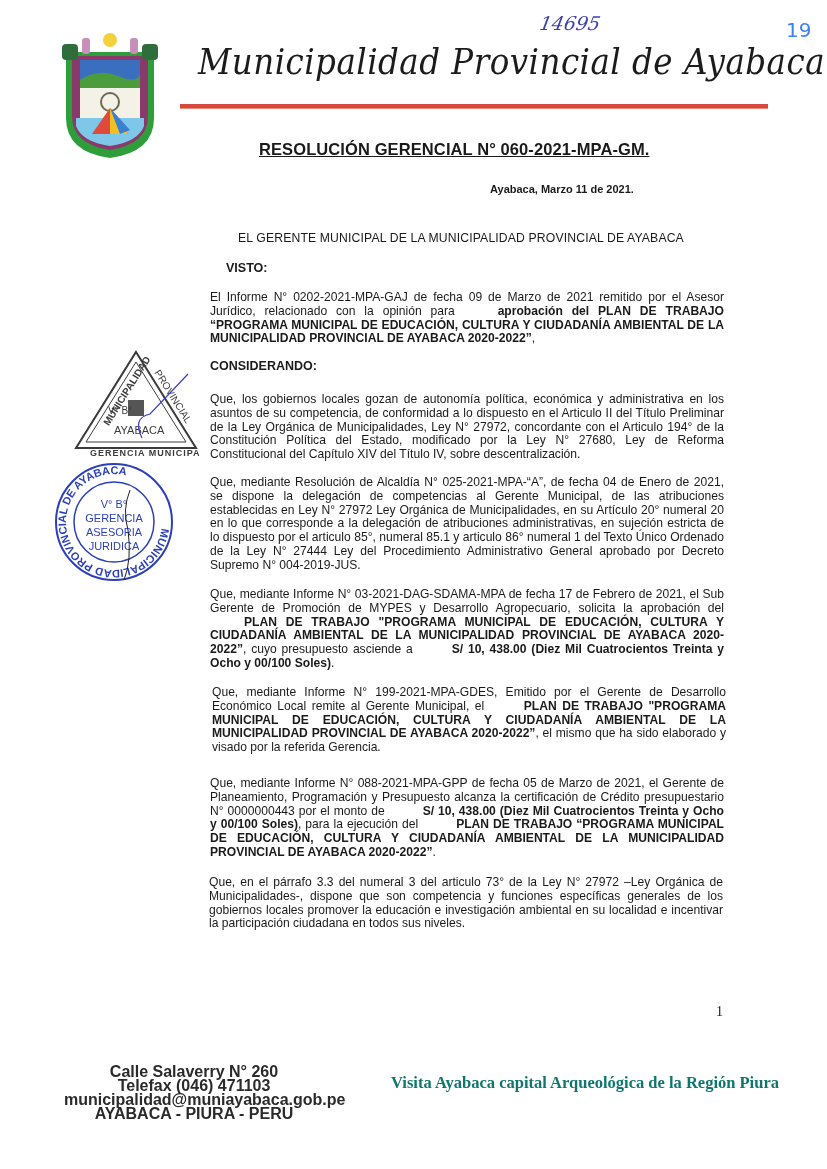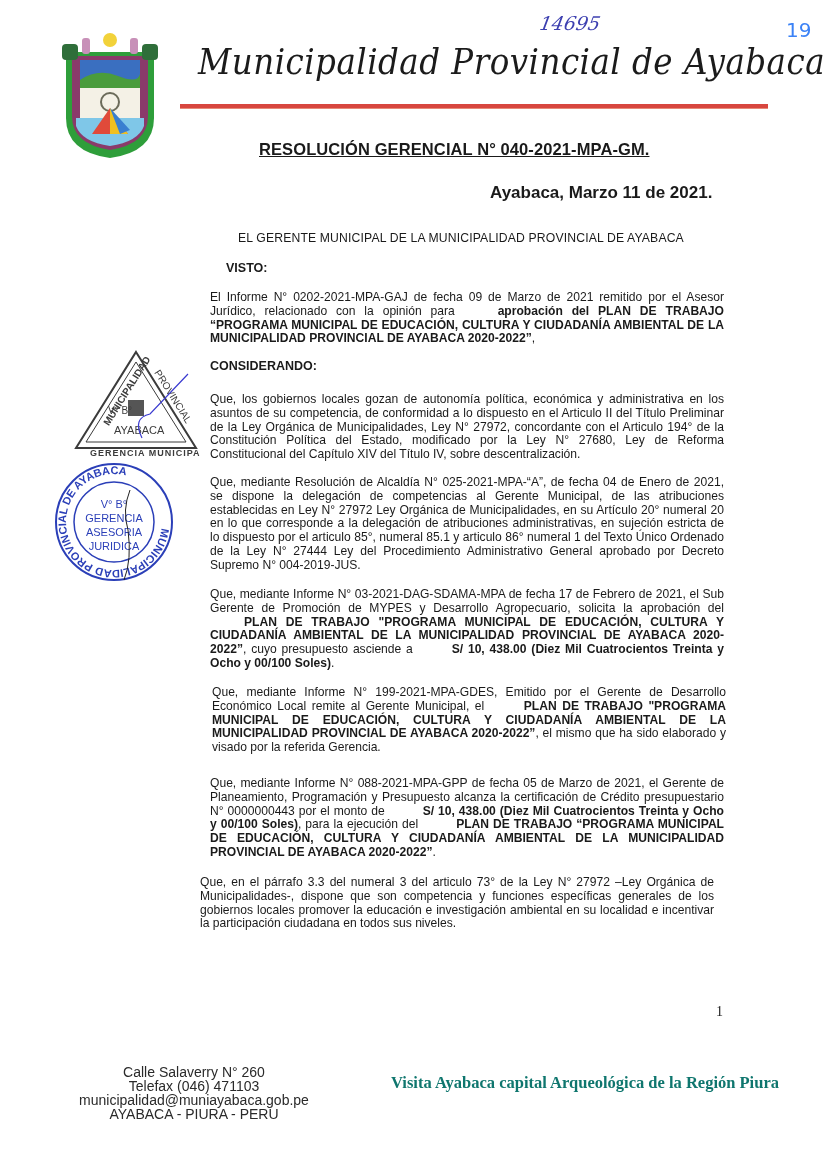--- a/index.html
+++ b/index.html
@@ -13,36 +13,36 @@
                font-size: 35px; letter-spacing: 0.5px; color: #1b1b1b; white-space: nowrap;
                transform: scaleX(0.93); transform-origin: left top; }
   .header-rule { left: 180px; top: 104px; width: 588px; height: 4px; background: #d8463f;
                  box-shadow: 0 1px 0 #e78a78; }
   .hand-number { left: 540px; top: 12px; font-family: "DejaVu Serif", serif; font-style: italic;
                  color: #3c3fb0; font-size: 19px; transform: skewX(-10deg); }
   .hand-folio { left: 786px; top: 18px; color: #3b82f6; font-size: 20px; font-family: "DejaVu Sans", sans-serif; }
 
   .res-title { left: 259px; top: 140px; font-size: 16.5px; font-weight: bold; text-decoration: underline;
                letter-spacing: 0.1px; white-space: nowrap; }
-  .date-line { left: 490px; top: 183px; font-size: 17px; font-weight: bold; white-space: nowrap; }
+  .date-line { left: 490px; top: 183px; font-size: 11px; font-weight: bold; white-space: nowrap; }
 
   .gerente { left: 238px; top: 231px; font-size: 12.2px; white-space: nowrap; letter-spacing: 0.15px; text-align: center; }
   .label { font-size: 12.5px; font-weight: bold; white-space: nowrap; }
 
   .para { width: 514px; font-size: 12.1px; line-height: 13.8px; text-align: justify; }
   .para b { font-weight: bold; margin-left: 34px; }
 
   
   .stamp-tri { left: 72px; top: 348px; width: 128px; height: 112px; }
   .stamp-circle { left: 52px; top: 460px; width: 124px; height: 124px; }
 
   .page-no { left: 716px; top: 1004px; font-size: 14px; font-family: "Liberation Serif", serif; }
 
   
-  .footer-left { left: 64px; top: 1065px; width: 260px; text-align: center; font-size: 14px; line-height: 14px; font-weight: normal; color: #2a2a2a; }
+  .footer-left { left: 64px; top: 1065px; width: 260px; text-align: center; font-size: 16px; line-height: 14px; font-weight: bold; color: #2a2a2a; }
   .footer-right { left: 360px; top: 1073px; width: 450px; text-align: center; font-family: "Liberation Serif", serif;
                   font-weight: bold; font-size: 16.5px; line-height: 19px; color: #0f766e; }
 </style>
 </head>
 <body>
 
 <div class="abs crest">
   <svg width="104" height="130" viewBox="0 0 104 130">
     <path d="M8 22 L96 22 L96 88 Q96 122 52 128 Q8 122 8 88 Z" fill="#2e9e3a"></path>
     <path d="M14 26 L90 26 L90 86 Q90 114 52 120 Q14 114 14 86 Z" fill="#8a3a6a"></path>
@@ -61,36 +61,36 @@
     <rect x="72" y="8" width="8" height="16" fill="#c890b8" rx="3"></rect>
   </svg>
 </div>
 
 <div class="abs hand-number">14695</div>
 <div class="abs hand-folio">19</div>
 
 <div class="abs inst-name">Municipalidad Provincial de Ayabaca</div>
 <div class="abs header-rule"></div>
 
-<div class="abs res-title">RESOLUCIÓN GERENCIAL N° 040-2021-MPA-GM.</div>
+<div class="abs res-title">RESOLUCIÓN GERENCIAL N° 060-2021-MPA-GM.</div>
 <div class="abs date-line">Ayabaca, Marzo 11 de 2021.</div>
 
 <div class="abs gerente">EL GERENTE MUNICIPAL DE LA MUNICIPALIDAD PROVINCIAL DE AYABACA</div>
 
 <div class="abs label" style="left:210px; top:261px;margin-left:16px;">VISTO:</div>
 <div class="abs para" style="left:210px; top:291px;"><span>El Informe N° 0202-2021-MPA-GAJ de fecha 09 de Marzo de 2021 remitido por el Asesor Jurídico, relacionado con la opinión para </span><b>aprobación del PLAN DE TRABAJO “PROGRAMA MUNICIPAL DE EDUCACIÓN, CULTURA Y CIUDADANÍA AMBIENTAL DE LA MUNICIPALIDAD PROVINCIAL DE AYABACA 2020-2022”</b><span>,</span></div>
 
 <div class="abs label" style="left:210px; top:359px;">CONSIDERANDO:</div>
 
 <div class="abs para" style="left:210px; top:393px;"><span>Que, los gobiernos locales gozan de autonomía política, económica y administrativa en los asuntos de su competencia, de conformidad a lo dispuesto en el Articulo II del Título Preliminar de la Ley Orgánica de Municipalidades, Ley N° 27972, concordante con el Articulo 194° de la Constitución Política del Estado, modificado por la Ley N° 27680, Ley de Reforma Constitucional del Capítulo XIV del Título IV, sobre descentralización.</span></div>
 <div class="abs para" style="left:210px; top:476px;"><span>Que, mediante Resolución de Alcaldía N° 025-2021-MPA-“A”, de fecha 04 de Enero de 2021, se dispone la delegación de competencias al Gerente Municipal, de las atribuciones establecidas en Ley N° 27972 Ley Orgánica de Municipalidades, en su Artículo 20° numeral 20 en lo que corresponde a la delegación de atribuciones administrativas, en sujeción estricta de lo dispuesto por el articulo 85°, numeral 85.1 y articulo 86° numeral 1 del Texto Único Ordenado de la Ley N° 27444 Ley del Procedimiento Administrativo General aprobado por Decreto Supremo N° 004-2019-JUS.</span></div>
 <div class="abs para" style="left:210px; top:588px;"><span>Que, mediante Informe N° 03-2021-DAG-SDAMA-MPA de fecha 17 de Febrero de 2021, el Sub Gerente de Promoción de MYPES y Desarrollo Agropecuario, solicita la aprobación del </span><b>PLAN DE TRABAJO "PROGRAMA MUNICIPAL DE EDUCACIÓN, CULTURA Y CIUDADANÍA AMBIENTAL DE LA MUNICIPALIDAD PROVINCIAL DE AYABACA 2020-2022”</b><span>, cuyo presupuesto asciende a </span><b>S/ 10, 438.00 (Diez Mil Cuatrocientos Treinta y Ocho y 00/100 Soles)</b><span>.</span></div>
 <div class="abs para" style="left:212px; top:686px;"><span>Que, mediante Informe N° 199-2021-MPA-GDES, Emitido por el Gerente de Desarrollo Económico Local remite al Gerente Municipal, el </span><b>PLAN DE TRABAJO "PROGRAMA MUNICIPAL DE EDUCACIÓN, CULTURA Y CIUDADANÍA AMBIENTAL DE LA MUNICIPALIDAD PROVINCIAL DE AYABACA 2020-2022”</b><span>, el mismo que ha sido elaborado y visado por la referida Gerencia.</span></div>
 <div class="abs para" style="left:210px; top:777px;"><span>Que, mediante Informe N° 088-2021-MPA-GPP de fecha 05 de Marzo de 2021, el Gerente de Planeamiento, Programación y Presupuesto alcanza la certificación de Crédito presupuestario N° 0000000443 por el monto de </span><b>S/ 10, 438.00 (Diez Mil Cuatrocientos Treinta y Ocho y 00/100 Soles)</b><span>, para la ejecución del </span><b>PLAN DE TRABAJO “PROGRAMA MUNICIPAL DE EDUCACIÓN, CULTURA Y CIUDADANÍA AMBIENTAL DE LA MUNICIPALIDAD PROVINCIAL DE AYABACA 2020-2022”</b><span>.</span></div>
-<div class="abs para" style="left:200px; top:876px;"><span>Que, en el párrafo 3.3 del numeral 3 del articulo 73° de la Ley N° 27972 –Ley Orgánica de Municipalidades-, dispone que son competencia y funciones específicas generales de los gobiernos locales promover la educación e investigación ambiental en su localidad e incentivar la participación ciudadana en todos sus niveles.</span></div>
+<div class="abs para" style="left:209px; top:876px;"><span>Que, en el párrafo 3.3 del numeral 3 del articulo 73° de la Ley N° 27972 –Ley Orgánica de Municipalidades-, dispone que son competencia y funciones específicas generales de los gobiernos locales promover la educación e investigación ambiental en su localidad e incentivar la participación ciudadana en todos sus niveles.</span></div>
 
 <div class="abs stamp-tri">
   <svg width="128" height="112" viewBox="0 0 128 112">
     <path d="M64 4 L124 100 L4 100 Z" fill="none" stroke="#3b3b3b" stroke-width="2"></path>
     <path d="M64 14 L114 94 L14 94 Z" fill="none" stroke="#3b3b3b" stroke-width="1"></path>
     <text x="20" y="72" font-size="10" font-weight="bold" fill="#3b3b3b" transform="rotate(-58 34 60)" font-family="Liberation Sans, sans-serif">MUNICIPALIDAD</text>
     <text x="68" y="30" font-size="10" fill="#3b3b3b" transform="rotate(58 80 40)" font-family="Liberation Sans, sans-serif">PROVINCIAL</text>
     <rect x="56" y="52" width="16" height="16" fill="#555"></rect>
     <text x="36" y="66" font-size="10" fill="#3b3b3b" font-family="Liberation Sans, sans-serif">V° B°</text>
     <text x="42" y="86" font-size="11" fill="#3b3b3b" font-family="Liberation Sans, sans-serif">AYABACA</text>

